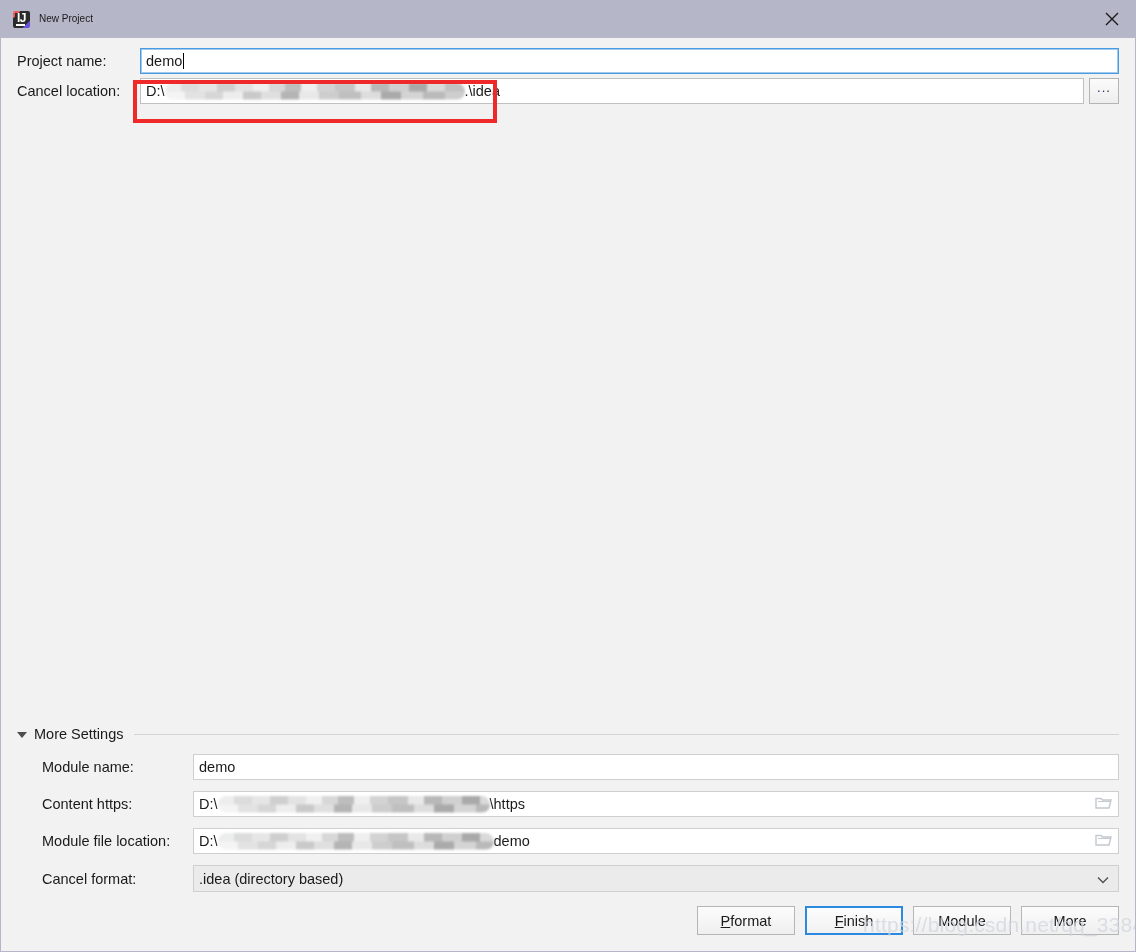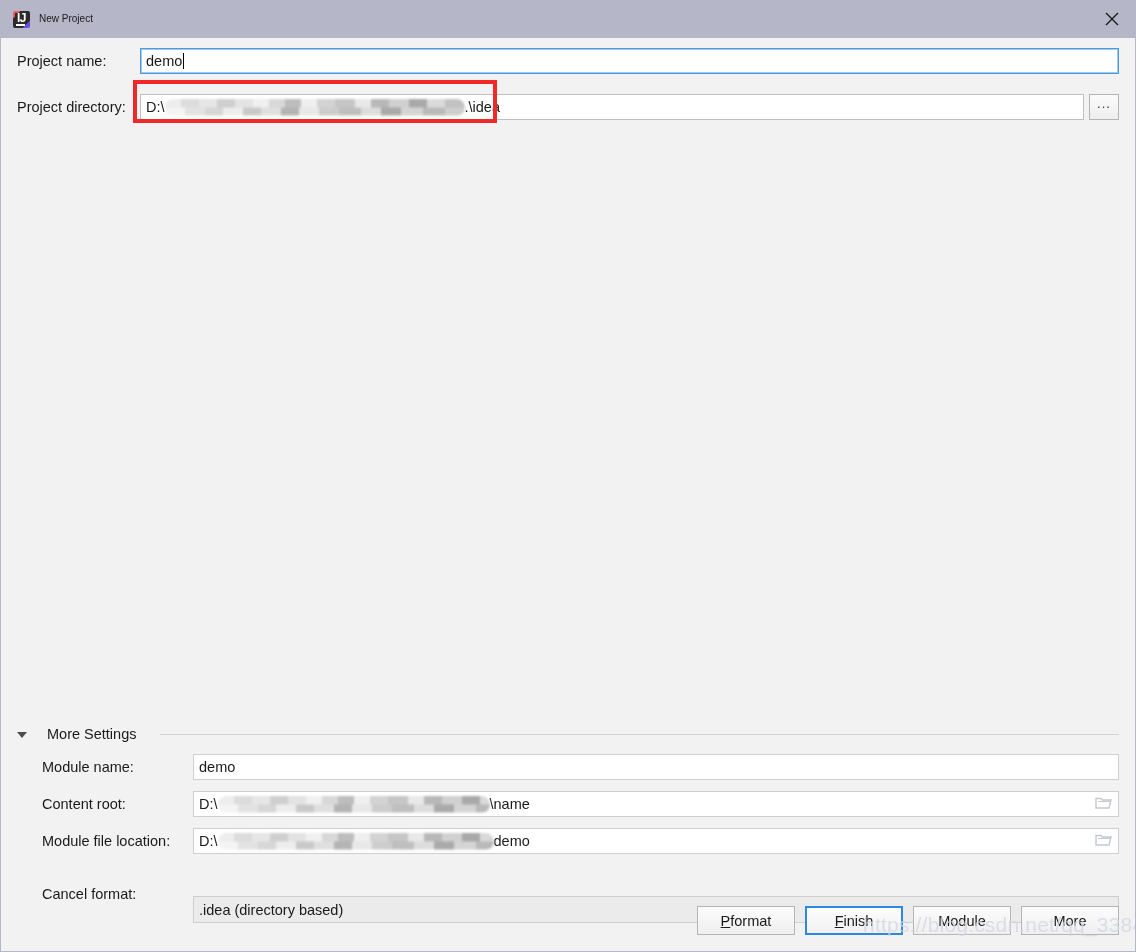--- a/index.html
+++ b/index.html
@@ -69,21 +69,21 @@
   #close-btn svg { display: block; }
 
   
   #top-form {
     position: relative;
     padding: 10px 16px 0 16px;
   }
   .form-row {
     display: flex;
     align-items: center;
-    margin-bottom: 20px;
+    margin-bottom: 4px;
   }
   .form-label {
     font-size: 14.5px;
     color: #1a1a1a;
     white-space: nowrap;
   }
   #lbl-project-name { width: 123px; }
   #lbl-project-location { width: 123px; }
 
   .text-input {
@@ -162,21 +162,21 @@
   
   #more-settings {
     position: absolute;
     left: 16px;
     right: 16px;
     top: 726px;
   }
   #more-settings-header {
     display: flex;
     align-items: center;
-    gap: 20px;
+    gap: 7px;
   }
   #ms-triangle {
     width: 0; height: 0;
     border-left: 5.5px solid transparent;
     border-right: 5.5px solid transparent;
     border-top: 6.5px solid #4d4d4d;
     margin-top: 2px;
   }
   #ms-label {
     font-size: 14.5px;
@@ -224,21 +224,20 @@
     flex: 1;
     height: 27px;
     background: #ebebeb;
     border: 1px solid #cfcfcf;
     display: flex;
     align-items: center;
     padding: 0 5px;
     font-size: 14.5px;
     color: #1a1a1a;
     position: relative;
-    margin-top: 31px;
   }
   #project-format-select .chev {
     position: absolute;
     right: 9px;
     top: 50%;
     transform: translateY(-50%);
   }
 
   
   #button-bar {
@@ -301,21 +300,21 @@
 
     <div class="form-row">
       <div class="form-label" id="lbl-project-name">Project name:</div>
       <div class="text-input" id="project-name-input">
         <span>demo</span>
           <span class="caret"></span>
       </div>
     </div>
 
     <div class="form-row">
-      <div class="form-label" id="lbl-project-location">Project directory:</div>
+      <div class="form-label" id="lbl-project-location">Cancel location:</div>
       <div class="text-input" id="project-location-input">
         <span>D:\</span>
           <span class="blur" style="width:300px"></span>
           <span>.\idea</span>
       </div>
       <div id="browse-btn">
         <span>...</span>
       </div>
     </div>
 
@@ -332,25 +331,25 @@
     <div id="ms-body">
 
       <div class="ms-row">
         <div class="ms-label">Module name:</div>
         <div class="ms-field">
           <span>demo</span>
         </div>
       </div>
 
       <div class="ms-row">
-        <div class="ms-label">Content root:</div>
+        <div class="ms-label">Content https:</div>
         <div class="ms-field">
           <span>D:\</span>
             <span class="blur" style="width:272px"></span>
-            <span>\name</span>
+            <span>\https</span>
           <span class="folder-icon">
             <svg width="17" height="14" viewBox="0 0 17 14">
               <path d="M1 3 L6 3 L7.5 4.5 L16 4.5 L14 12.5 L1 12.5 Z" fill="none" stroke="#c3c9cf" stroke-width="1.4"></path>
               <path d="M3 6 L15 6" stroke="#c3c9cf" stroke-width="1.2"></path>
             </svg>
           </span>
         </div>
       </div>
 
       <div class="ms-row">

